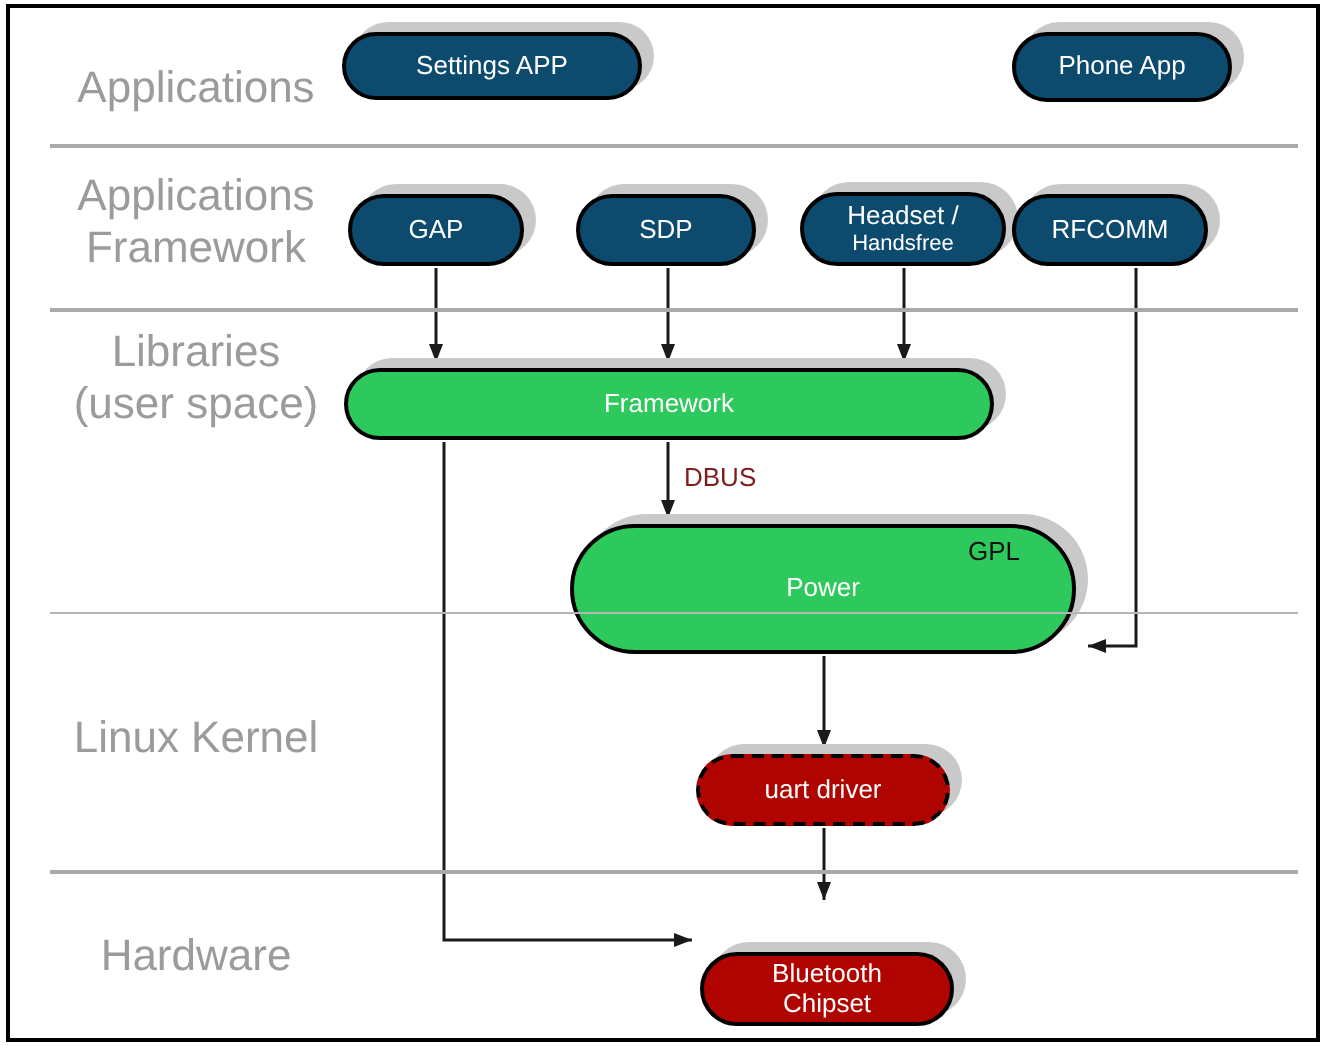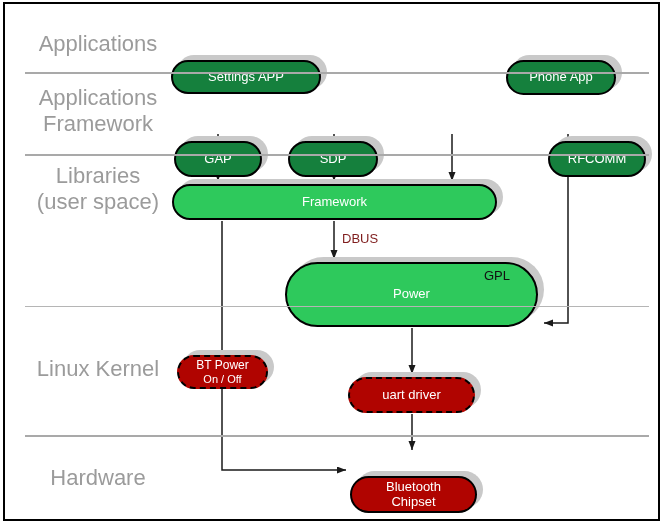--- a/index.html
+++ b/index.html
@@ -12,21 +12,21 @@
     position:absolute;left:8px;width:180px;text-align:center;
     color:#9b9b9b;font-size:22px;line-height:26px;z-index:2;
   }
   .sep{position:absolute;left:25px;width:624px;background:#a9a9a9;z-index:3;}
   .pill{
     position:absolute;z-index:2;border:2px solid #000;border-radius:20px;
     display:flex;flex-direction:column;align-items:center;justify-content:center;
     color:#fff;font-size:13px;line-height:1.15;text-align:center;
     box-shadow:6px -5px 0 #c9c9c9;box-sizing:border-box;
   }
-  .pill.blue{background:#15803d;margin-top:44px;}
+  .pill.blue{background:#0c4a6e;}
   .pill.green{background:#2ec95c;}
   .pill.red{background:#b00400;}
   .pill.dashed{border-style:dashed;border-width:2px;}
   .l2{font-size:11px;}
   .gpl-tag{position:absolute;top:5px;right:26px;color:#111;font-size:13px;}
   #connectors{position:absolute;left:0;top:0;z-index:1;pointer-events:none;}
   .edge-label{position:absolute;z-index:2;color:#7f1d1d;font-size:13px;}
 </style>
 </head>
 <body>
@@ -82,38 +82,38 @@
   <div class="pill blue" style="left:506px;top:16px;width:110px;height:35px;">
     <span>Phone App</span>
   </div>
 
   <div class="pill blue" style="left:174px;top:97px;width:88px;height:36px;">
     <span>GAP</span>
   </div>
   <div class="pill blue" style="left:288px;top:97px;width:90px;height:36px;">
     <span>SDP</span>
   </div>
-  <div class="pill blue" style="left:548px;top:97px;width:98px;height:36px;">
+  <div class="pill blue" style="left:400px;top:96px;width:103px;height:37px;">
+    <span>Headset /</span>
+    <span class="l2">Handsfree</span>
+  </div>
+  <div class="pill blue" style="left:506px;top:97px;width:98px;height:36px;">
     <span>RFCOMM</span>
   </div>
 
   <div class="pill green" style="left:172px;top:184px;width:325px;height:36px;">
     <span>Framework</span>
   </div>
   <div class="pill green" style="left:285px;top:262px;width:253px;height:65px;border-radius:33px;">
     <span class="gpl-tag">GPL</span>
     <span>Power</span>
   </div>
 
   <div class="edge-label" style="left:342px;top:231px;">DBUS</div>
 
-  <div class="pill red dashed" style="left:177px;top:355px;width:91px;height:34px;font-size:12px;">
-    <span>BT Power</span>
-    <span class="l2">On / Off</span>
-  </div>
   <div class="pill red dashed" style="left:348px;top:377px;width:127px;height:36px;">
     <span>uart driver</span>
   </div>
 
   <div class="pill red" style="left:350px;top:453px;width:127px;height:37px;margin-top:23px;">
     <span>Bluetooth</span>
     <span>Chipset</span>
   </div>
 
   <div class="sep" style="top:72px;height:2px;"></div>

